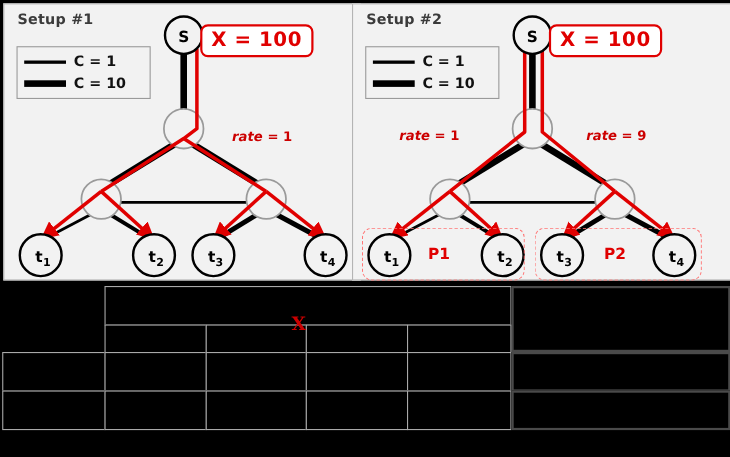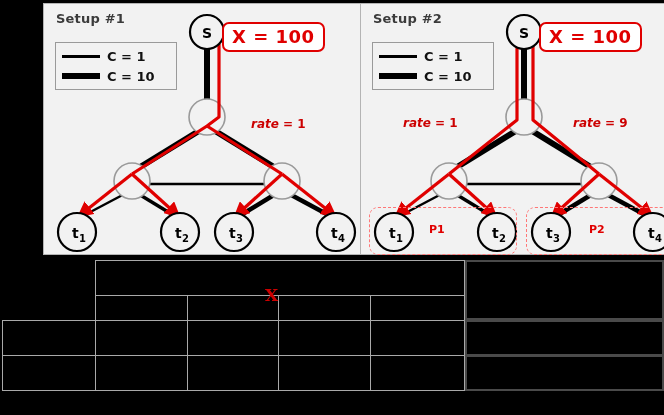--- a/index.html
+++ b/index.html
@@ -11,21 +11,20 @@
   }
   .root{position:relative;width:664px;height:415px;}
 
   
   .panels{position:absolute;left:0;top:0;width:664px;height:258px;}
   .panel{
     position:absolute;top:3px;height:252px;
     background:#f2f2f2;
     border:1px solid #b4b4b4;
     box-sizing:border-box;
-    margin-left:40px;
   }
   #panel-1{left:3px;width:325px;}
   #panel-2{left:320px;width:369px;}
 
   .panel-title{
     position:absolute;left:12px;top:7px;
     font-size:13px;font-weight:bold;color:#3b3b3b;
     letter-spacing:.2px;white-space:nowrap;
   }
 
@@ -74,21 +73,21 @@
   .rate i{font-style:italic;}
 
   
   .pbox{
     position:absolute;
     border:1.5px dashed #ff7777;border-radius:9px;
     box-sizing:border-box;
   }
   .plabel{
     position:absolute;
-    font-size:11px;font-weight:bold;color:#e00000;
+    font-size:14px;font-weight:bold;color:#e00000;
     white-space:nowrap;
   }
 
   
   .table-area{position:absolute;left:0;top:258px;width:664px;height:157px;background:#000;}
   .cell{
     position:absolute;
     box-sizing:border-box;
     background:#000000;
     border:1px solid #a9a9a9;

